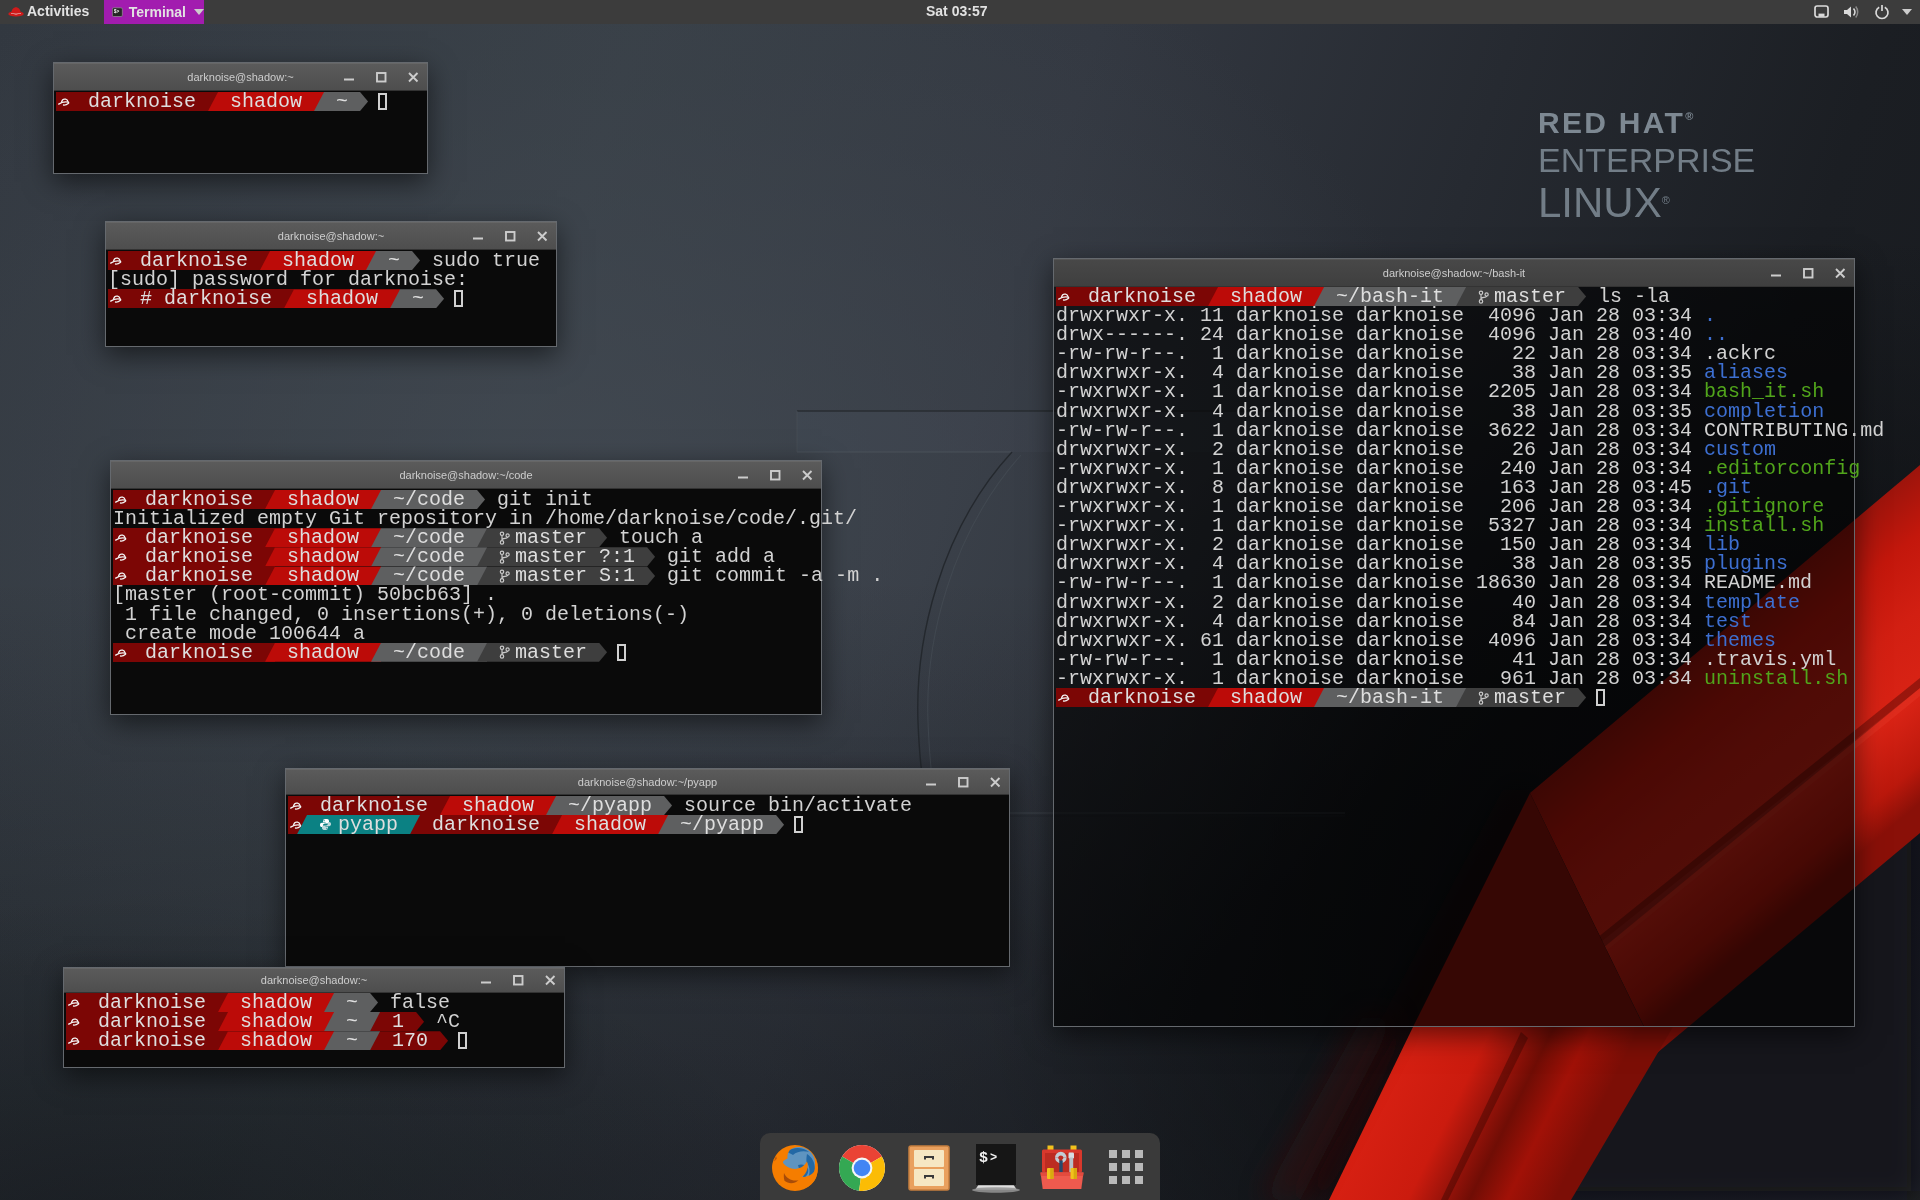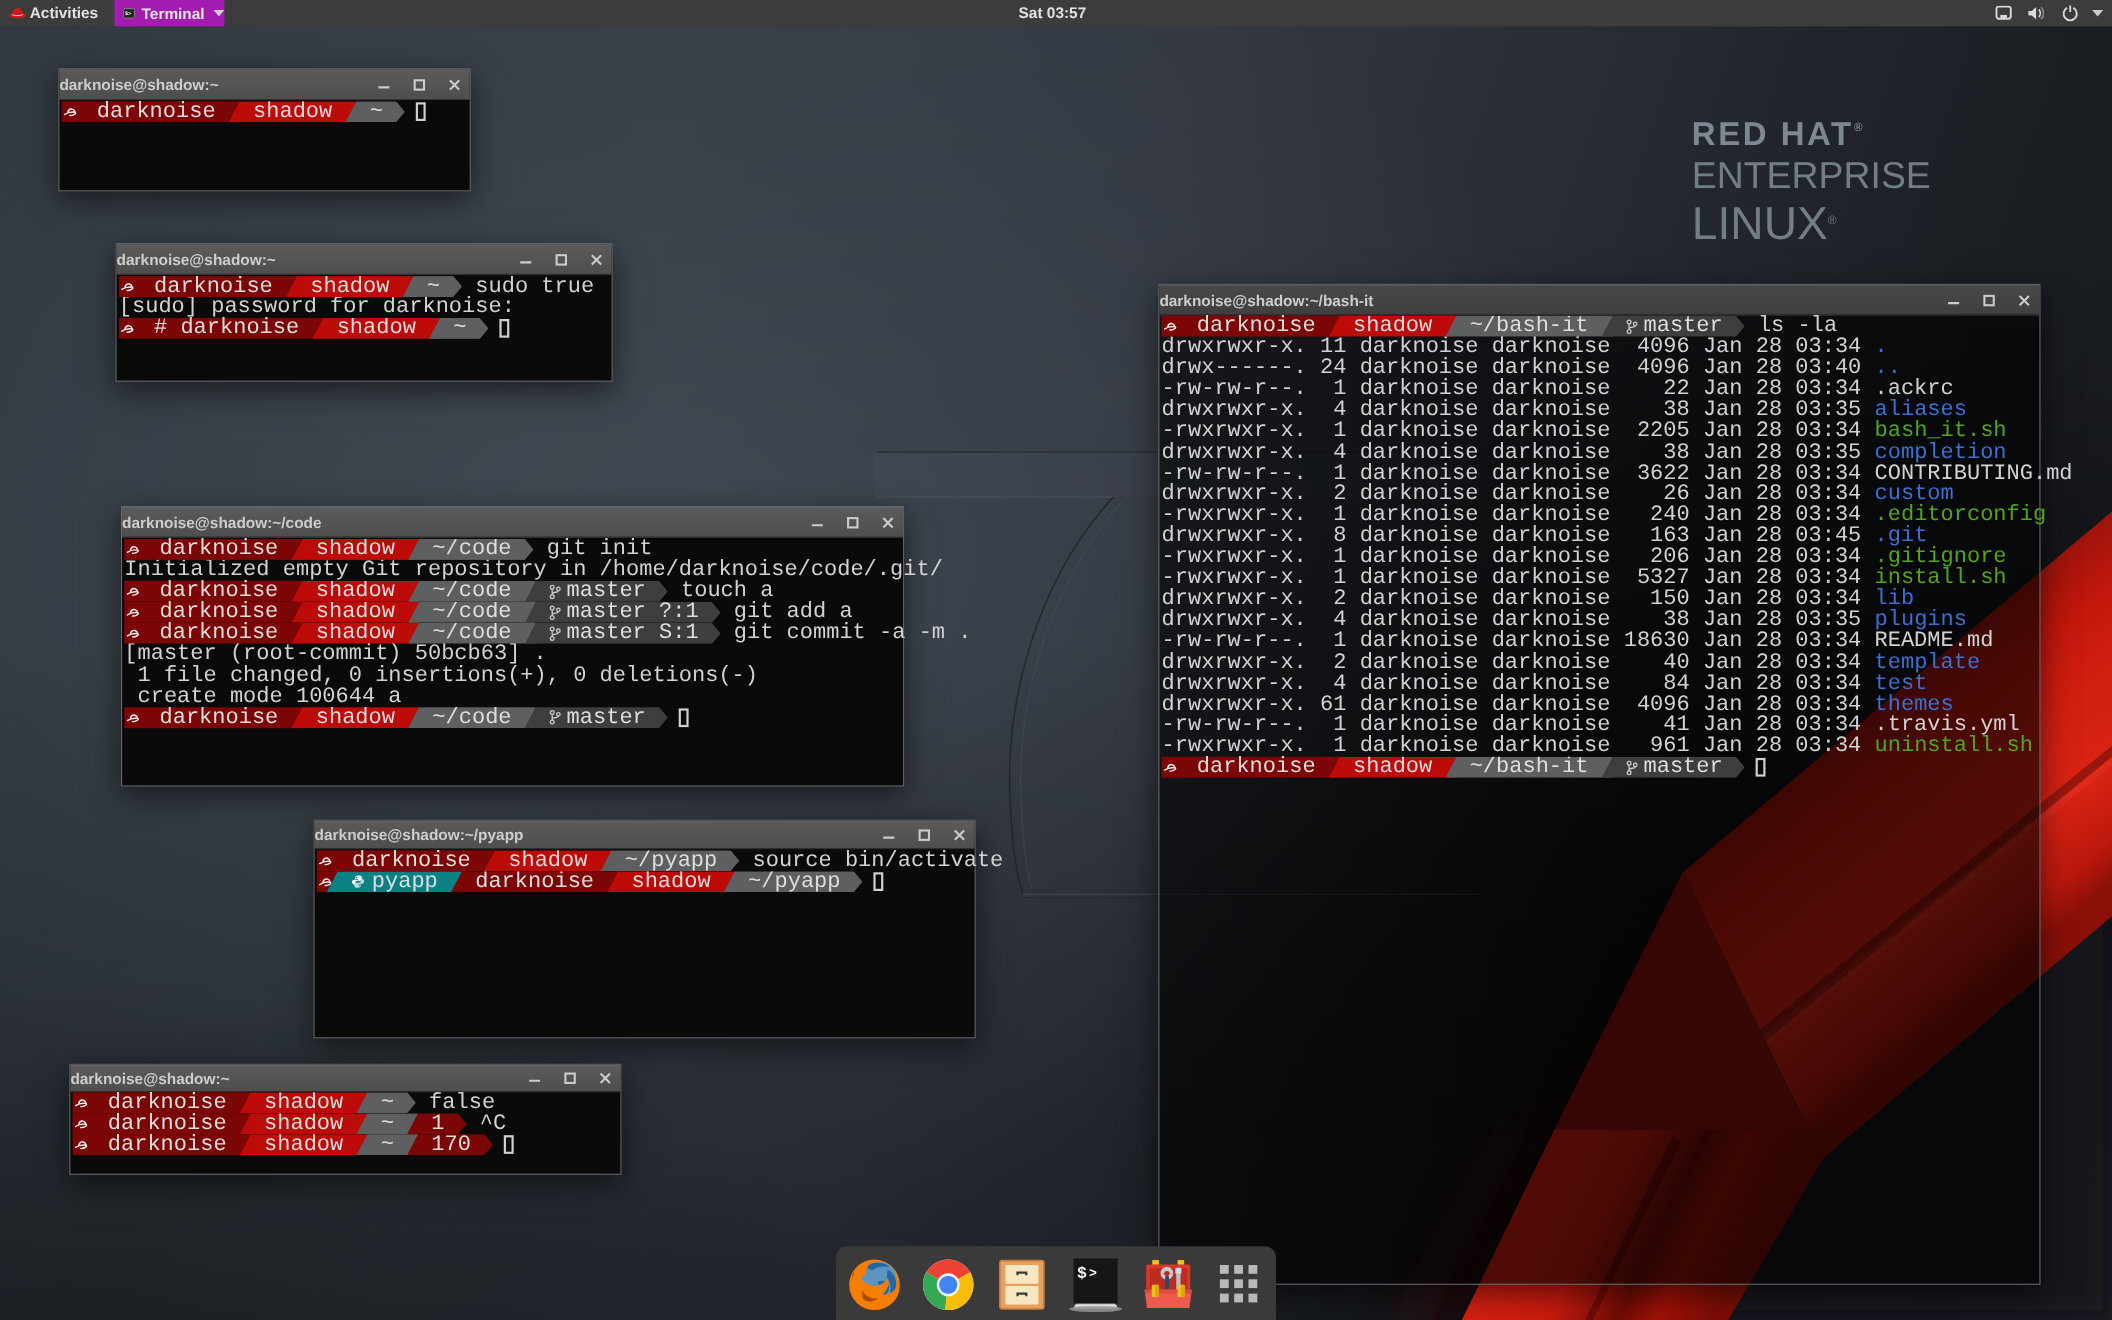--- a/index.html
+++ b/index.html
@@ -24,21 +24,21 @@
 .topbar{position:absolute;z-index:50;left:0;top:0;width:1920px;height:24px;background:#3c3c3c;color:#e2e2e2;font-size:14px;font-weight:bold}
 .tb-act{position:absolute;left:27px;top:3px}
 .tb-hat{position:absolute;left:7px;top:3px}
 .tb-app{position:absolute;left:104px;top:0;height:24px;width:100px;background:#a21caf;display:flex;align-items:center}
 .tb-term{margin-left:21px}
 .tb-caret{width:0;height:0;border-left:5px solid transparent;border-right:5px solid transparent;border-top:6px solid #ccc;margin-left:8px}
 .tb-clock{position:absolute;left:926px;top:3px;width:140px}
 .tb-right{position:absolute;right:8px;top:0;height:24px;display:flex;align-items:center}
 
 .win{position:absolute;border:1px solid #65696e;background:#0a0a0a;box-shadow:0 8px 26px rgba(0,0,0,.55);z-index:10}
-.win .tbar{position:relative;width:100%;background:linear-gradient(#5b5b5b,#4e4e4e);border-bottom:1px solid #333;box-shadow:inset 0 1px 0 rgba(255,255,255,.07);color:#cdcdcd;font-weight:bold;font-size:14px;}
+.win .tbar{position:relative;width:100%;background:linear-gradient(#5b5b5b,#4e4e4e);border-bottom:1px solid #333;box-shadow:inset 0 1px 0 rgba(255,255,255,.07);color:#cdcdcd;font-weight:normal;font-size:11px;text-align:center}
 .win.focus .tbar{background:linear-gradient(#484848,#3f3f3f)}
 .btns{position:absolute;right:0;top:0;height:100%;display:flex;align-items:center}
 .btns svg{margin-left:20px}
 .btns{padding-right:8px}
 .content{position:relative;font-family:"Liberation Mono",monospace;font-size:20px;color:#d2d2d2}
 .row{height:19.1px;line-height:19.1px;white-space:pre;display:flex;align-items:stretch}
 .t{white-space:pre}
 
 .sg{position:relative;display:inline-flex;align-items:center;line-height:19.1px;color:#dedede}
 .sg.first{padding:0 22px 0 0}
@@ -277,21 +277,21 @@
             <g fill="none" stroke="#c8c8c8" stroke-width="1.2">
               <circle cx="3" cy="2.8" r="1.7"></circle>
               <circle cx="3" cy="11.4" r="1.7"></circle>
               <circle cx="8.6" cy="4.4" r="1.6"></circle>
               <path d="M3 4.5 V9.7 M3 9 C3 6.6 8.6 8.2 8.6 6"></path>
             </g>
           </svg>master</span><span class="cur"></span></div>
   </div>
 </div>
 
-<div class="win" style="left:285px;top:745px;width:602px;height:199px">
+<div class="win" style="left:285px;top:768px;width:725px;height:199px">
   <div class="tbar" style="height:26px;line-height:26px">darknoise@shadow:~/pyapp
     <div class="btns">
         <svg width="12" height="12">
           <line x1="1" y1="8.5" x2="11" y2="8.5" stroke="#ccc" stroke-width="2"></line>
         </svg>
         <svg width="12" height="12">
           <rect x="2" y="2" width="8.5" height="8.5" fill="none" stroke="#ccc" stroke-width="1.9"></rect>
         </svg>
         <svg width="12" height="12">
           <path d="M2 2 L10.5 10.5 M10.5 2 L2 10.5" stroke="#ccc" stroke-width="1.9"></path>
@@ -346,21 +346,21 @@
           </svg>darknoise</span><span class="sg mid br">shadow</span><span class="sg mid gy">~</span><span class="sg tip dr">1</span><span class="t"> ^C</span></div>
     <div class="row"><span class="sg first dr"><svg class="hat" viewBox="0 0 13 13">
             <g fill="none" stroke="#f4f4f4" stroke-width="1.3" stroke-linecap="round">
               <path d="M3.6 6.9 C4.2 4.8 6 3.8 7.6 4.2 C9 4.6 9.9 5.6 10 6.7"></path>
               <path d="M0.7 9.1 C3.6 7.2 7.2 6.6 10.1 7.1 C10.9 7.3 10.9 8 10.2 8.6 C9 9.6 7.2 10.2 5.5 10"></path>
             </g>
           </svg>darknoise</span><span class="sg mid br">shadow</span><span class="sg mid gy">~</span><span class="sg tip dr">170</span><span class="cur"></span></div>
   </div>
 </div>
 
-<div class="win focus" style="left:1053px;top:258px;width:802px;height:910px;background:rgba(0,0,0,.62)">
+<div class="win focus" style="left:1053px;top:258px;width:802px;height:769px;background:rgba(0,0,0,.62)">
   <div class="tbar" style="height:28px;line-height:28px">darknoise@shadow:~/bash-it
     <div class="btns">
         <svg width="12" height="12">
           <line x1="1" y1="8.5" x2="11" y2="8.5" stroke="#ccc" stroke-width="2"></line>
         </svg>
         <svg width="12" height="12">
           <rect x="2" y="2" width="8.5" height="8.5" fill="none" stroke="#ccc" stroke-width="1.9"></rect>
         </svg>
         <svg width="12" height="12">
           <path d="M2 2 L10.5 10.5 M10.5 2 L2 10.5" stroke="#ccc" stroke-width="1.9"></path>

